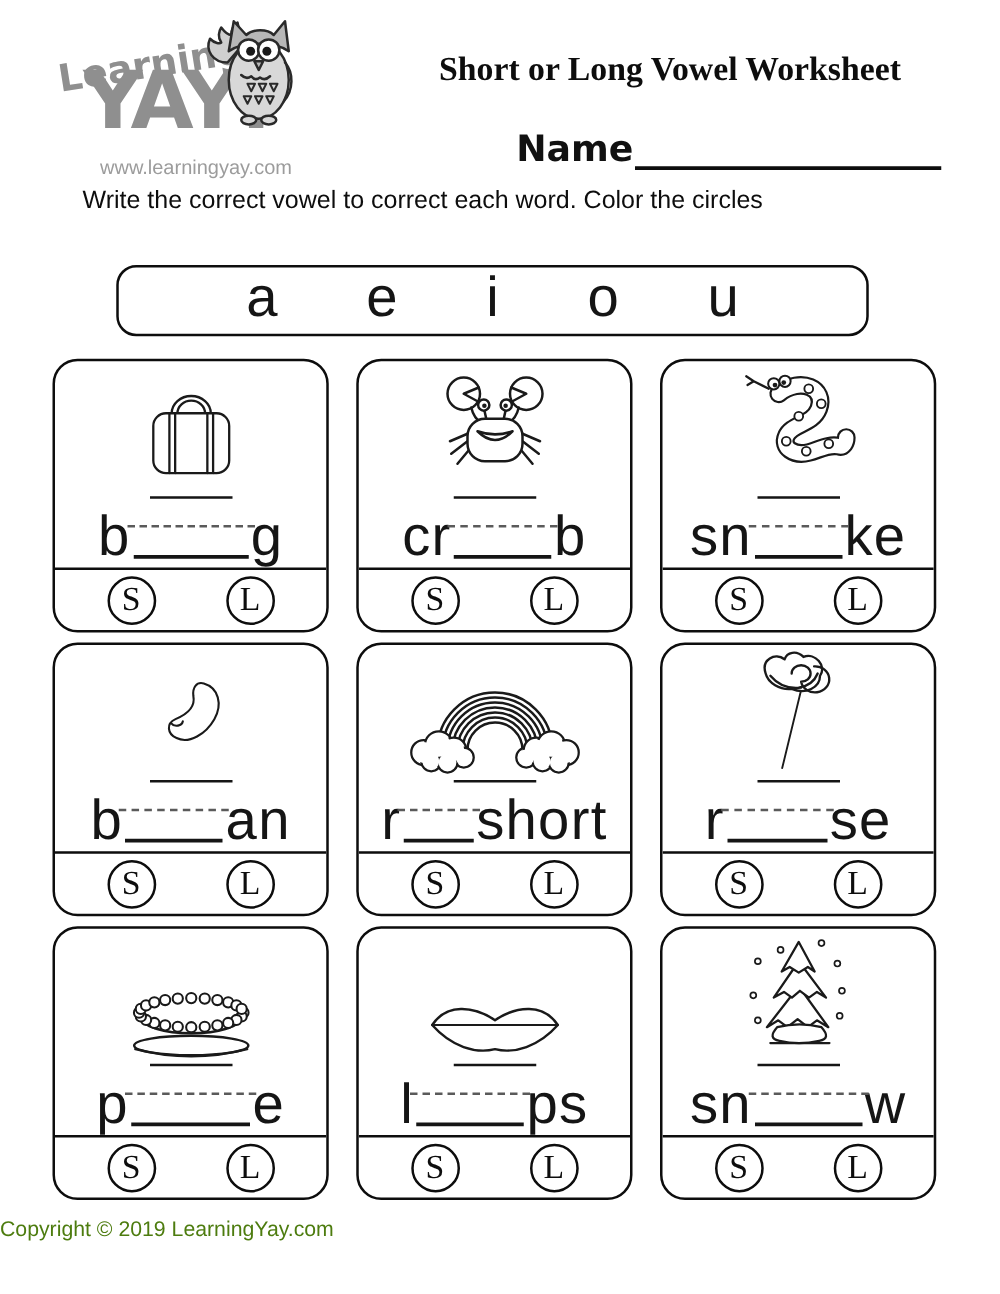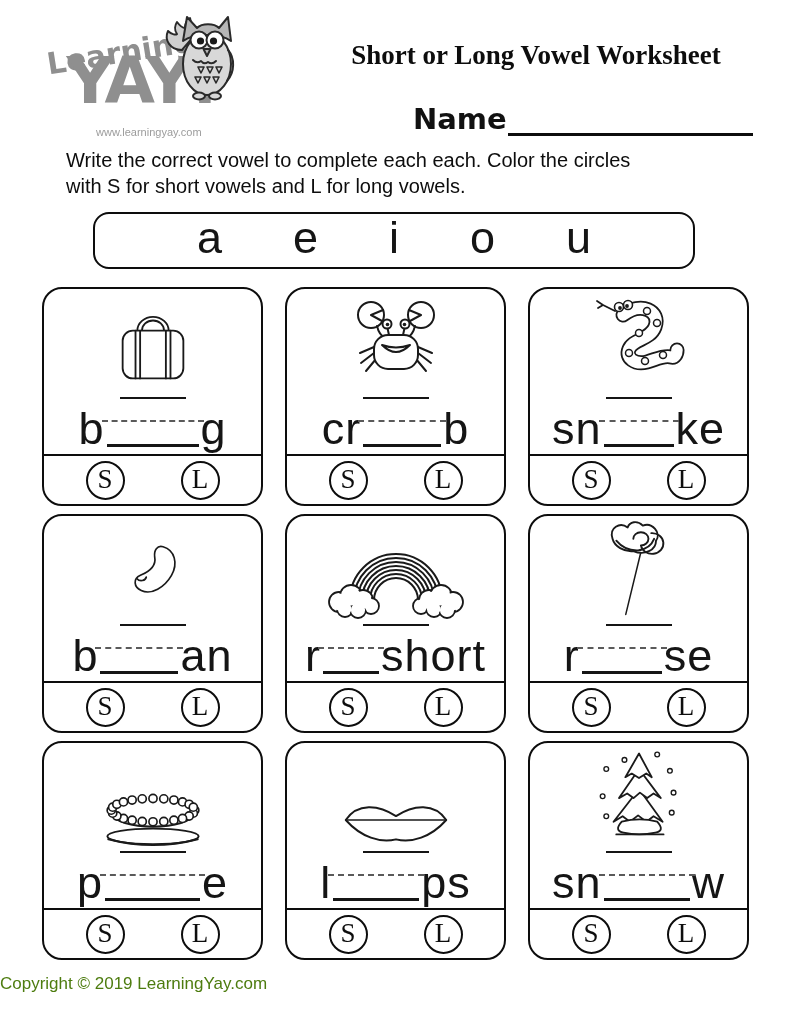--- a/index.html
+++ b/index.html
@@ -17,21 +17,21 @@
     position:absolute; left:2px; top:26px; color:var(--gray);
     font-family:"DejaVu Sans", sans-serif; font-weight:bold; font-size:30px;
     transform:rotate(-9deg); letter-spacing:0px;
   }
   .brand-bottom{
     position:absolute; left:24px; top:40px; color:var(--gray);
     font-family:"DejaVu Sans", sans-serif; font-weight:bold; font-size:64px;
     letter-spacing:-3px; transform:scaleX(1.02); line-height:1.05;
   }
   .owl{ position:absolute; left:118px; top:-2px; width:80px; height:104px; }
-  .site{ position:absolute; left:52px; top:118px; font-size:11px; color:var(--url-gray); }
+  .site{ position:absolute; left:36px; top:118px; font-size:16px; color:var(--url-gray); }
   .title{
     position:absolute; left:300px; top:40px; width:472px; text-align:center;
     font-family:Liberation Serif, serif; font-weight:bold; font-size:27px; color:#0d0d0d;
   }
   .name-row{
     position:absolute; left:396px; top:102px; width:340px;
     display:flex; align-items:flex-end;
     font-family:"DejaVu Sans", sans-serif; font-weight:bold; font-size:29px;margin-left:17px;
   }
   .name-line{ flex:1; height:34px; border-bottom:3px solid #0d0d0d; margin-left:1px; }
@@ -109,22 +109,21 @@
       <ellipse cx="53" cy="90" rx="6" ry="3.5" fill="#d8d8d8"></ellipse>
     </svg>
     <div class="site">www.learningyay.com</div>
   </div>
   <h1 class="title">Short or Long Vowel Worksheet</h1>
   <div class="name-row">
     <span>Name</span>
     <span class="name-line"></span>
   </div>
   <p class="instructions">
-    <span>Write the correct vowel to complete each each. Color the circles</span><br>
-    <span>with S for short vowels and L for long vowels.</span>
+    <span>Write the correct vowel to correct each word. Color the circles</span><br>
   </p>
 </div>
 
 <div class="vowel-bank" id="vowel-bank">
     <span class="vowel">a</span>
     <span class="vowel">e</span>
     <span class="vowel">i</span>
     <span class="vowel">o</span>
     <span class="vowel">u</span>
   </div>

